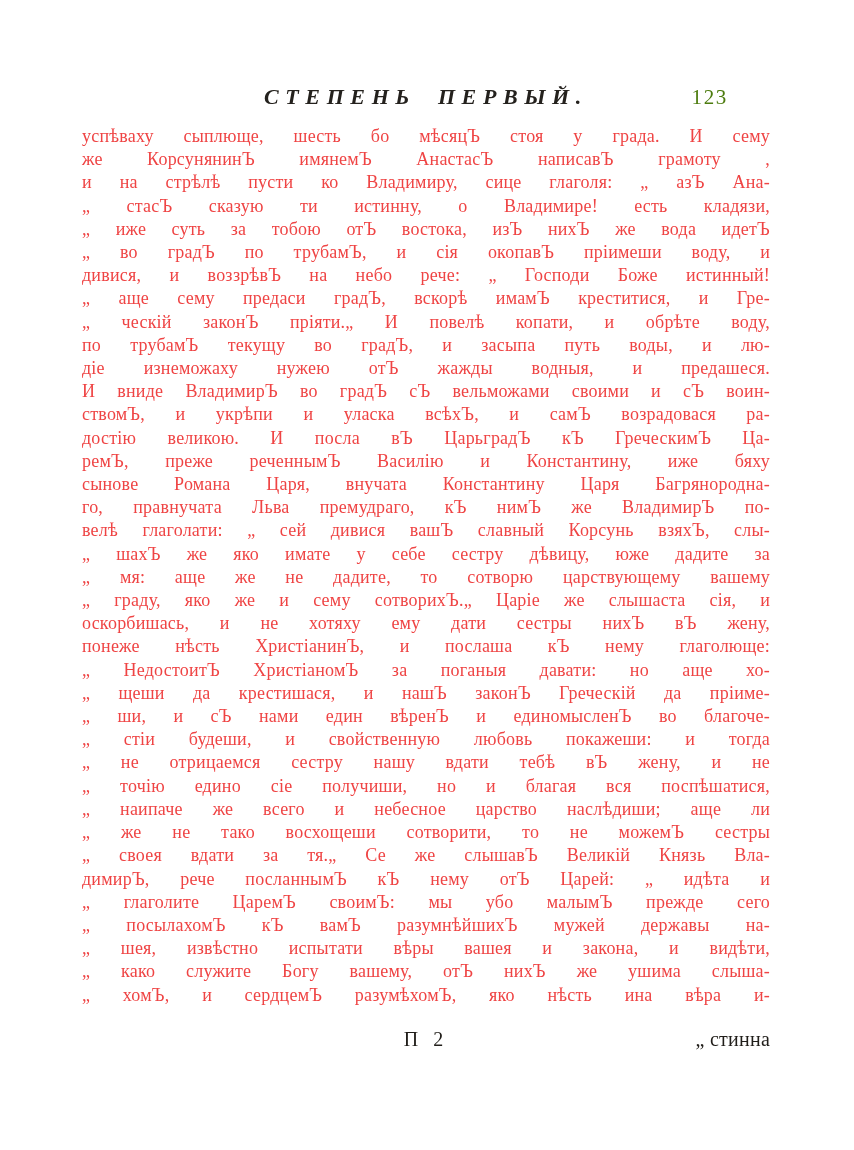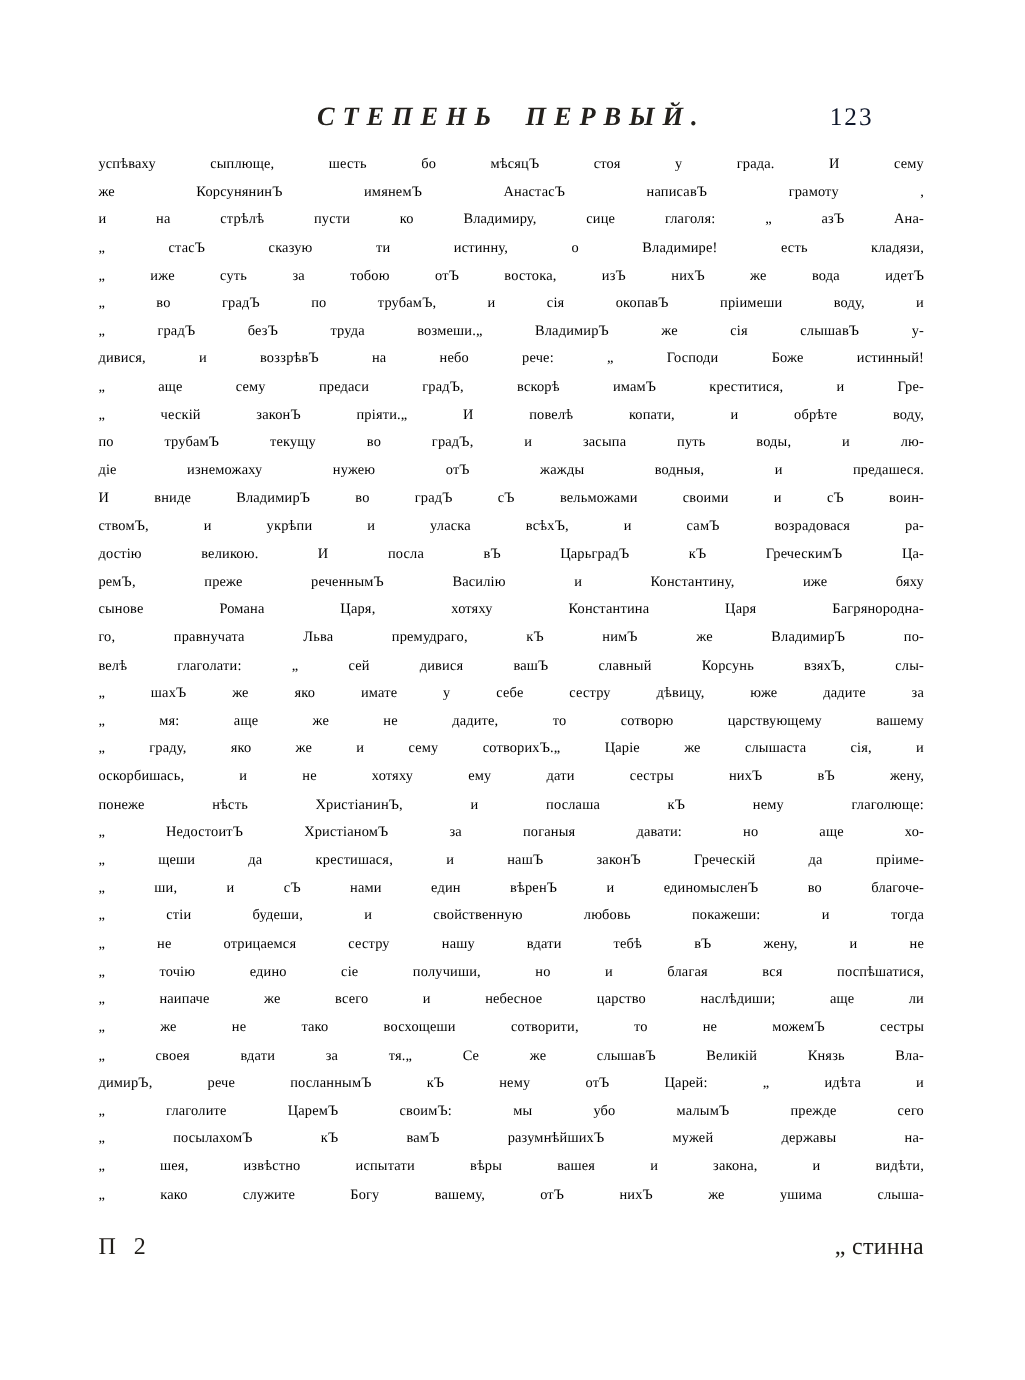--- a/index.html
+++ b/index.html
@@ -32,49 +32,50 @@
     letter-spacing: 0.30em;
     word-spacing: 0.45em;
     color: #24211d;
   }
   .page-number {
     position: absolute;
     right: 42px;
     top: 1px;
     font-size: 21px;
     letter-spacing: 0.08em;
-    color: #0f172a;
+    color: #4d7c0f;
   }
   .text-block {
     position: absolute;
     left: 82px;
     top: 125px;
     width: 688px;
   }
   .text-line {
-    font-size: 12px;
+    font-size: 18px;
     line-height: 23.2px;
     letter-spacing: 0.012em;
     text-align: justify;
     text-align-last: justify;
     white-space: normal;
-    color: #000000;
+    color: #ef4444;
   }
   .page-footer {
     position: absolute;
     left: 82px;
     top: 1028px;
     width: 688px;
     height: 26px;
     font-size: 20px;
   }
   .signature-mark {
     position: absolute;
     left: 0;
     width: 100%;
+    text-align: center;
     letter-spacing: 0.25em;
   }
   .catchword {
     position: absolute;
     right: 0;
     top: 0;
     letter-spacing: 0.012em;
   }
 </style>
 </head>
@@ -87,31 +88,30 @@
     <span class="page-number">123</span>
   </div>
 
   <div class="text-block">
     <div class="text-line">успѣваху сыплюще, шесть бо мѣсяцЪ стоя у града. И сему</div>
     <div class="text-line">же КорсунянинЪ имянемЪ АнастасЪ написавЪ грамоту ,</div>
     <div class="text-line">и на стрѣлѣ пусти ко Владимиру, сице глаголя: „ азЪ Ана-</div>
     <div class="text-line">„ стасЪ сказую ти истинну, о Владимире! есть кладязи,</div>
     <div class="text-line">„ иже суть за тобою отЪ востока, изЪ нихЪ же вода идетЪ</div>
     <div class="text-line">„ во градЪ по трубамЪ, и сія окопавЪ пріимеши воду, и</div>
-    <div class="text-line">„ градЪ безЪ труда возмеши.„ ВладимирЪ же сія слышавЪ у-</div>
     <div class="text-line">дивися, и воззрѣвЪ на небо рече: „ Господи Боже истинный!</div>
     <div class="text-line">„ аще сему предаси градЪ, вскорѣ имамЪ креститися, и Гре-</div>
     <div class="text-line">„ ческій законЪ пріяти.„ И повелѣ копати, и обрѣте воду,</div>
     <div class="text-line">по трубамЪ текущу во градЪ, и засыпа путь воды, и лю-</div>
     <div class="text-line">діе изнеможаху нужею отЪ жажды водныя, и предашеся.</div>
     <div class="text-line">И вниде ВладимирЪ во градЪ сЪ вельможами своими и сЪ воин-</div>
     <div class="text-line">ствомЪ, и укрѣпи и уласка всѣхЪ, и самЪ возрадовася ра-</div>
     <div class="text-line">достію великою. И посла вЪ ЦарьградЪ кЪ ГреческимЪ Ца-</div>
     <div class="text-line">ремЪ, преже реченнымЪ Василію и Константину, иже бяху</div>
-    <div class="text-line">сынове Романа Царя, хотяху Константина Царя Багрянородна-</div>
+    <div class="text-line">сынове Романа Царя, внучата Константину Царя Багрянородна-</div>
     <div class="text-line">го, правнучата Льва премудраго, кЪ нимЪ же ВладимирЪ по-</div>
     <div class="text-line">велѣ глаголати: „ сей дивися вашЪ славный Корсунь взяхЪ, слы-</div>
     <div class="text-line">„ шахЪ же яко имате у себе сестру дѣвицу, юже дадите за</div>
     <div class="text-line">„ мя: аще же не дадите, то сотворю царствующему вашему</div>
     <div class="text-line">„ граду, яко же и сему сотворихЪ.„ Царіе же слышаста сія, и</div>
     <div class="text-line">оскорбишась, и не хотяху ему дати сестры нихЪ вЪ жену,</div>
     <div class="text-line">понеже нѣсть ХристіанинЪ, и послаша кЪ нему глаголюще:</div>
     <div class="text-line">„ НедостоитЪ ХристіаномЪ за поганыя давати: но аще хо-</div>
     <div class="text-line">„ щеши да крестишася, и нашЪ законЪ Греческій да пріиме-</div>
     <div class="text-line">„ ши, и сЪ нами един вѣренЪ и единомысленЪ во благоче-</div>
@@ -119,20 +119,21 @@
     <div class="text-line">„ не отрицаемся сестру нашу вдати тебѣ вЪ жену, и не</div>
     <div class="text-line">„ точію едино сіе получиши, но и благая вся поспѣшатися,</div>
     <div class="text-line">„ наипаче же всего и небесное царство наслѣдиши; аще ли</div>
     <div class="text-line">„ же не тако восхощеши сотворити, то не можемЪ сестры</div>
     <div class="text-line">„ своея вдати за тя.„ Се же слышавЪ Великій Князь Вла-</div>
     <div class="text-line">димирЪ, рече посланнымЪ кЪ нему отЪ Царей: „ идѣта и</div>
     <div class="text-line">„ глаголите ЦаремЪ своимЪ: мы убо малымЪ прежде сего</div>
     <div class="text-line">„ посылахомЪ кЪ вамЪ разумнѣйшихЪ мужей державы на-</div>
     <div class="text-line">„ шея, извѣстно испытати вѣры вашея и закона, и видѣти,</div>
     <div class="text-line">„ како служите Богу вашему, отЪ нихЪ же ушима слыша-</div>
+    <div class="text-line">„ хомЪ, и сердцемЪ разумѣхомЪ, яко нѣсть ина вѣра и-</div>
   </div>
 
   <div class="page-footer">
     <span class="signature-mark">П 2</span>
     <span class="catchword">„ стинна</span>
   </div>
 
 </div>
 
 </body></html>

